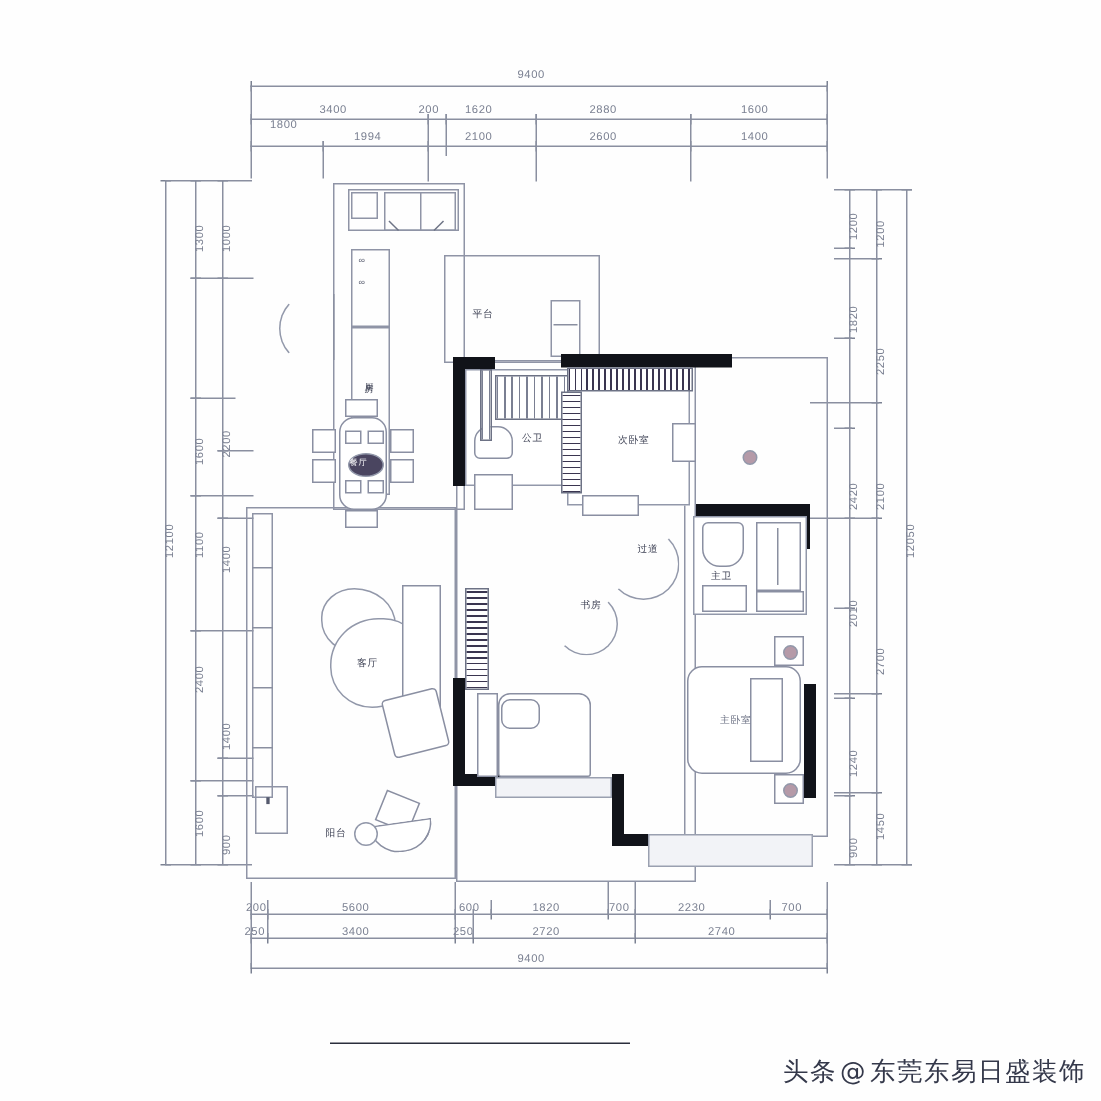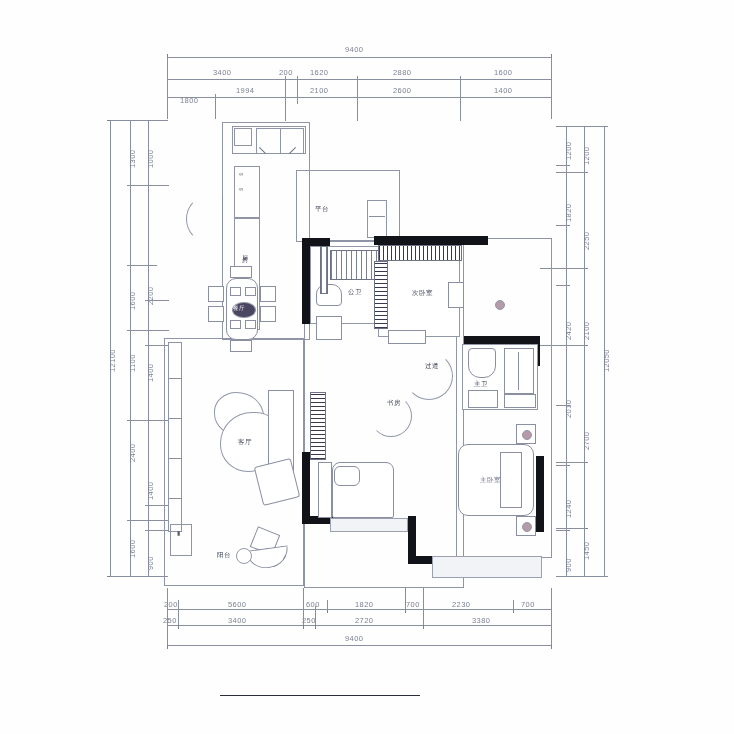--- a/index.html
+++ b/index.html
@@ -119,21 +119,21 @@
     <div class="dimtxt" style="left:393px; top:68px;">2880</div>
     <div class="dimtxt" style="left:494px; top:68px;">1600</div>
 
     <div class="ln hln" style="left:167px; top:97px; width:385px;"></div>
     <div class="tick tickv" style="left:167px; top:94px;"></div>
     <div class="tick tickv" style="left:215px; top:94px;"></div>
     <div class="tick tickv" style="left:285px; top:94px;"></div>
     <div class="tick tickv" style="left:357px; top:94px;"></div>
     <div class="tick tickv" style="left:460px; top:94px;"></div>
     <div class="tick tickv" style="left:551px; top:94px;"></div>
-    <div class="dimtxt" style="left:180px; top:96px;">1800</div>
+    <div class="dimtxt" style="left:180px; top:78px;">1800</div>
     <div class="dimtxt" style="left:236px; top:86px;">1994</div>
     <div class="dimtxt" style="left:310px; top:86px;">2100</div>
     <div class="dimtxt" style="left:393px; top:86px;">2600</div>
     <div class="dimtxt" style="left:494px; top:86px;">1400</div>
 
     <div class="ln vln" style="left:167px; top:57px; height:62px;"></div>
     <div class="ln vln" style="left:215px; top:94px; height:25px;"></div>
     <div class="ln vln" style="left:285px; top:76px; height:45px;"></div>
     <div class="ln vln" style="left:297px; top:76px; height:28px;"></div>
     <div class="ln vln" style="left:357px; top:76px; height:45px;"></div>
@@ -163,21 +163,21 @@
     <div class="tick tickv" style="left:167px; top:622px;"></div>
     <div class="tick tickv" style="left:178px; top:622px;"></div>
     <div class="tick tickv" style="left:303px; top:622px;"></div>
     <div class="tick tickv" style="left:315px; top:622px;"></div>
     <div class="tick tickv" style="left:423px; top:622px;"></div>
     <div class="tick tickv" style="left:551px; top:622px;"></div>
     <div class="dimtxt" style="left:163px; top:616px;">250</div>
     <div class="dimtxt" style="left:228px; top:616px;">3400</div>
     <div class="dimtxt" style="left:302px; top:616px;">250</div>
     <div class="dimtxt" style="left:355px; top:616px;">2720</div>
-    <div class="dimtxt" style="left:472px; top:616px;">3380</div>
+    <div class="dimtxt" style="left:472px; top:616px;">2740</div>
 
     <div class="ln hln" style="left:167px; top:645px; width:385px;"></div>
     <div class="tick tickv" style="left:167px; top:642px;"></div>
     <div class="tick tickv" style="left:551px; top:642px;"></div>
     <div class="dimtxt" style="left:345px; top:634px;">9400</div>
 
     <div class="ln vln" style="left:167px; top:588px; height:57px;"></div>
     <div class="ln vln" style="left:178px; top:600px; height:25px;"></div>
     <div class="ln vln" style="left:303px; top:588px; height:37px;"></div>
     <div class="ln vln" style="left:315px; top:606px; height:19px;"></div>
@@ -409,14 +409,17 @@
     <div class="lbl" style="left:480px; top:476px; color:#6a6f82;">主卧室</div>
 
     <div class="wallg" style="left:432px; top:556px; width:110px; height:22px; background:#f2f3f7;"></div>
     <div class="wallg" style="left:330px; top:518px; width:78px; height:14px; background:#f2f3f7;"></div>
 
     <div class="stair" style="left:320px; top:246px; width:8px; height:48px;"></div>
   </div>
 
   <div id="title-rule"></div>
 
+  <div id="watermark">
+    <span>头条</span><span class="wm-at">@</span><span>东莞东易日盛装饰</span>
+  </div>
 
 </div>
 
 </body></html>

